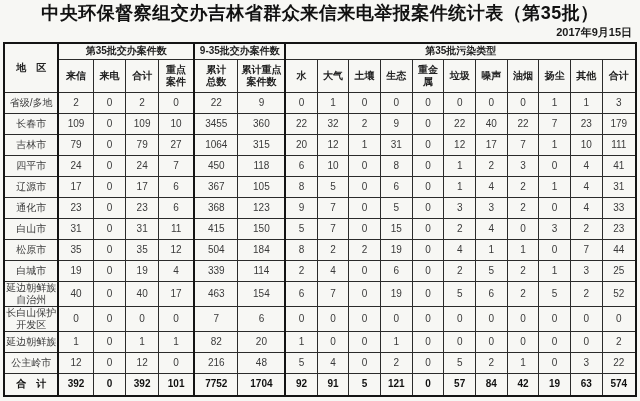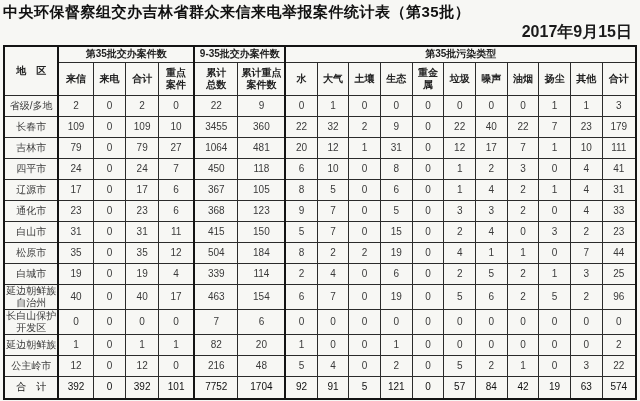--- a/index.html
+++ b/index.html
@@ -4,45 +4,45 @@
 <style>
   html,body{margin:0;padding:0;}
   body{
     width:640px;height:401px;overflow:hidden;
     background:#f7f7f4;
     font-family:"Liberation Sans","DejaVu Sans",sans-serif;
     color:#2f2f2f;
   }
   .page{padding:2px 3px 0 3px;}
   .title{
-    font-size:15px;font-weight:bold;
+    font-size:18px;font-weight:bold;text-align:center;
     color:#111;margin:2px 0 1px 0;letter-spacing:0.5px;
     line-height:1.1;
   }
   .date{
-    text-align:right;font-size:16px;font-weight:bold;color:#1a1a1a;
+    text-align:right;font-size:11px;font-weight:bold;color:#1a1a1a;
     padding-right:5px;margin:0 0 2px 0;
   }
   table{
     border-collapse:collapse;table-layout:fixed;
     border:2px solid #141414;margin:0;
   }
   th,td{
     border:1px solid #2b2b2b;
     font-size:10px;text-align:center;vertical-align:middle;
     padding:0 1px;line-height:1.2;color:#3a3a3a;
     white-space:pre-line;overflow:hidden;
   }
   thead th{font-weight:bold;color:#222;}
   .ghead{height:15px;}
   .colhead{height:32px;}
   tbody td{height:20px;}
   .gsep{border-left:2px solid #141414;}
   .region-cell{padding:0 1px;}
-  .total-row td{font-weight:normal;color:#111;height:21px;}
+  .total-row td{font-weight:bold;color:#111;height:21px;}
   .note{
     font-size:10px;color:#333;margin-top:4px;padding-left:2px;
     letter-spacing:0.3px;
   }
 </style>
 </head>
 <body>
 
 <div class="page">
   <div class="title">中央环保督察组交办吉林省群众来信来电举报案件统计表（第35批）</div>
@@ -141,21 +141,21 @@
           <td>23</td>
           <td>179</td>
         </tr>
         <tr>
           <td class="region-cell">吉林市</td>
           <td class="gsep">79</td>
           <td>0</td>
           <td>79</td>
           <td>27</td>
           <td class="gsep">1064</td>
-          <td>481</td>
+          <td>315</td>
           <td class="gsep">20</td>
           <td>12</td>
           <td>1</td>
           <td>31</td>
           <td>0</td>
           <td>12</td>
           <td>17</td>
           <td>7</td>
           <td>1</td>
           <td>10</td>
@@ -293,21 +293,21 @@
           <td class="gsep">6</td>
           <td>7</td>
           <td>0</td>
           <td>19</td>
           <td>0</td>
           <td>5</td>
           <td>6</td>
           <td>2</td>
           <td>5</td>
           <td>2</td>
-          <td>96</td>
+          <td>52</td>
         </tr>
         <tr>
           <td class="region-cell">长白山保护
 开发区</td>
           <td class="gsep">0</td>
           <td>0</td>
           <td>0</td>
           <td>0</td>
           <td class="gsep">7</td>
           <td>6</td>

